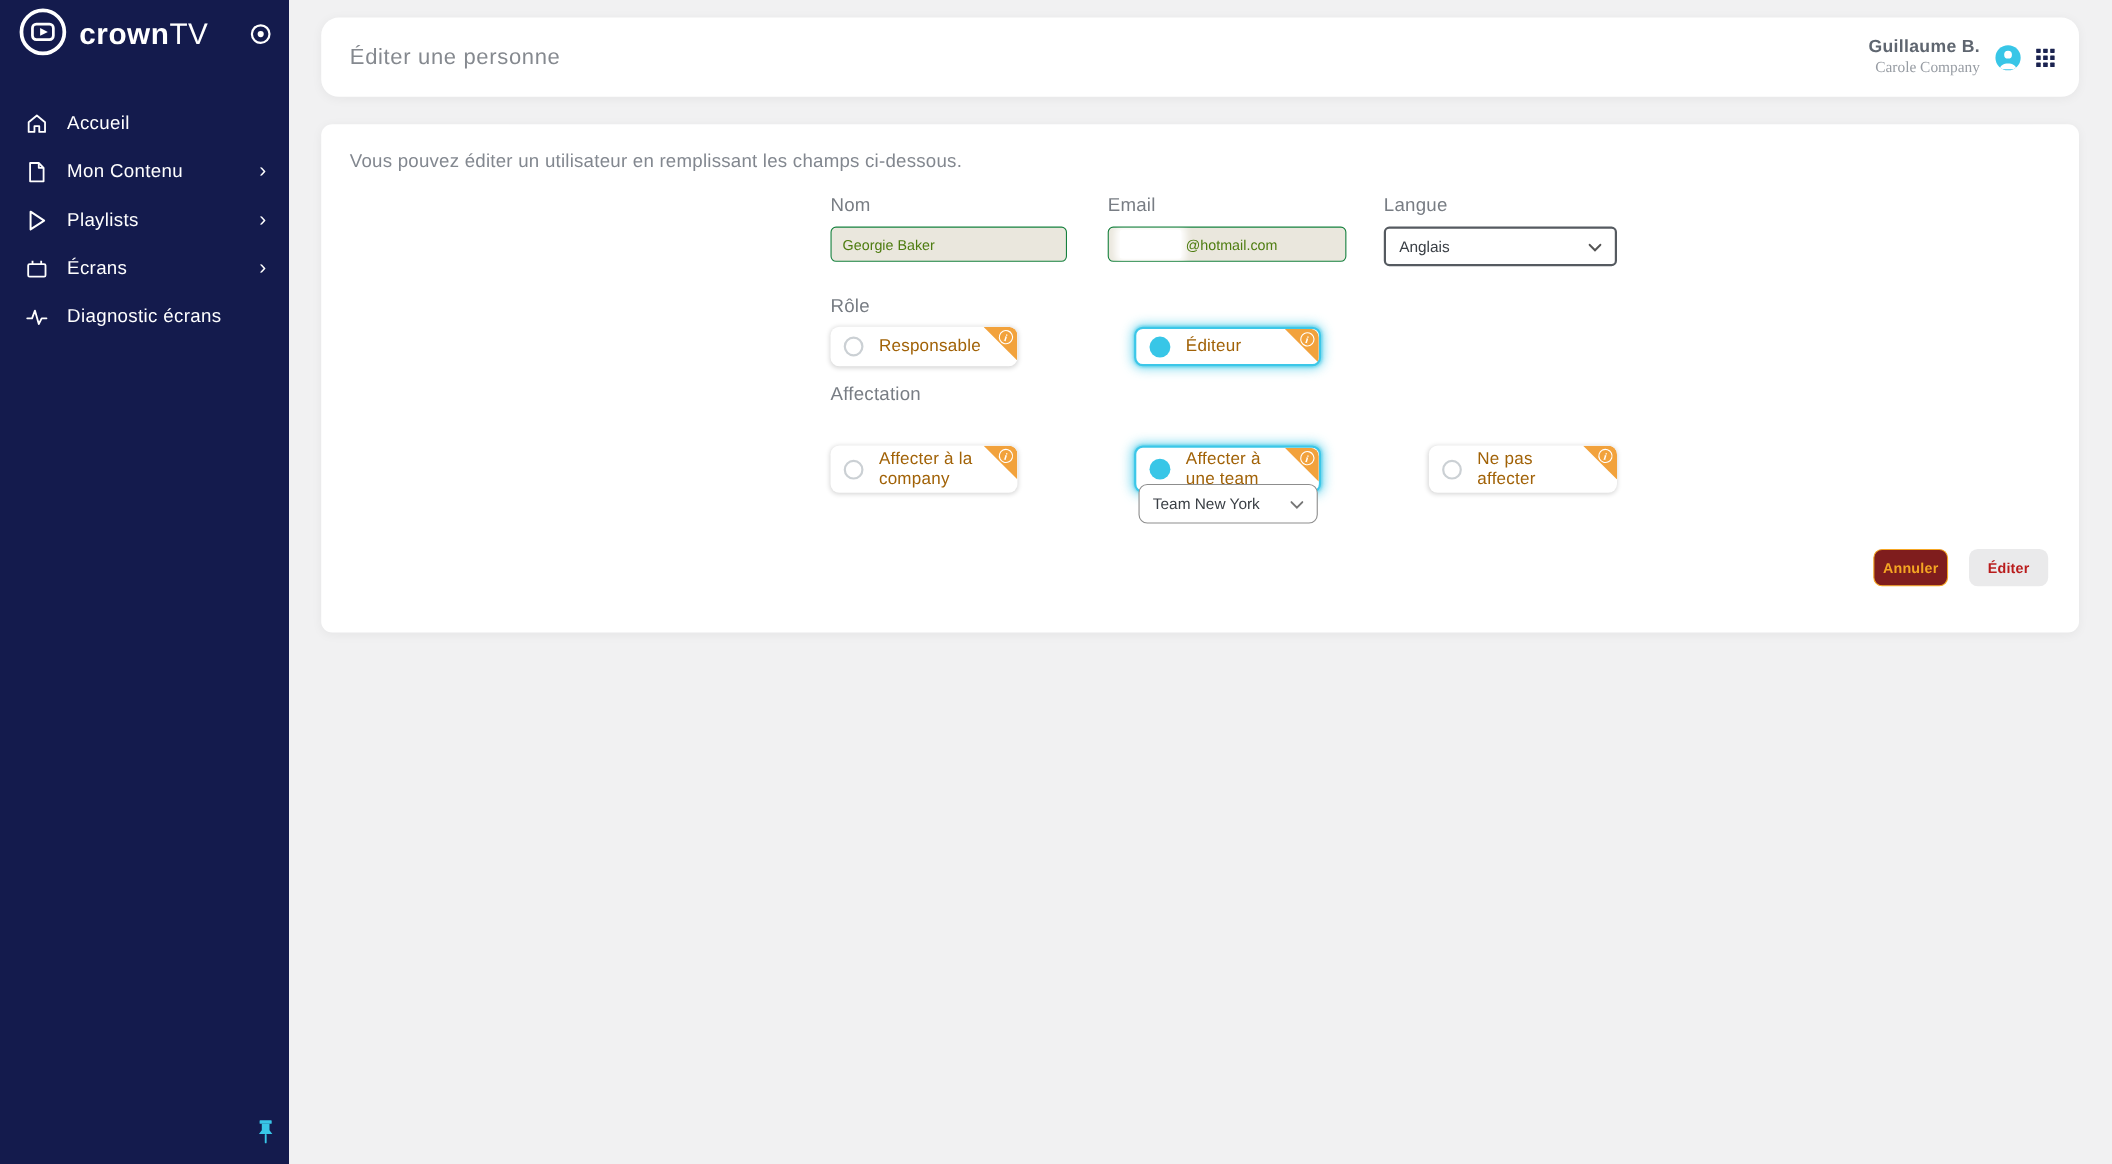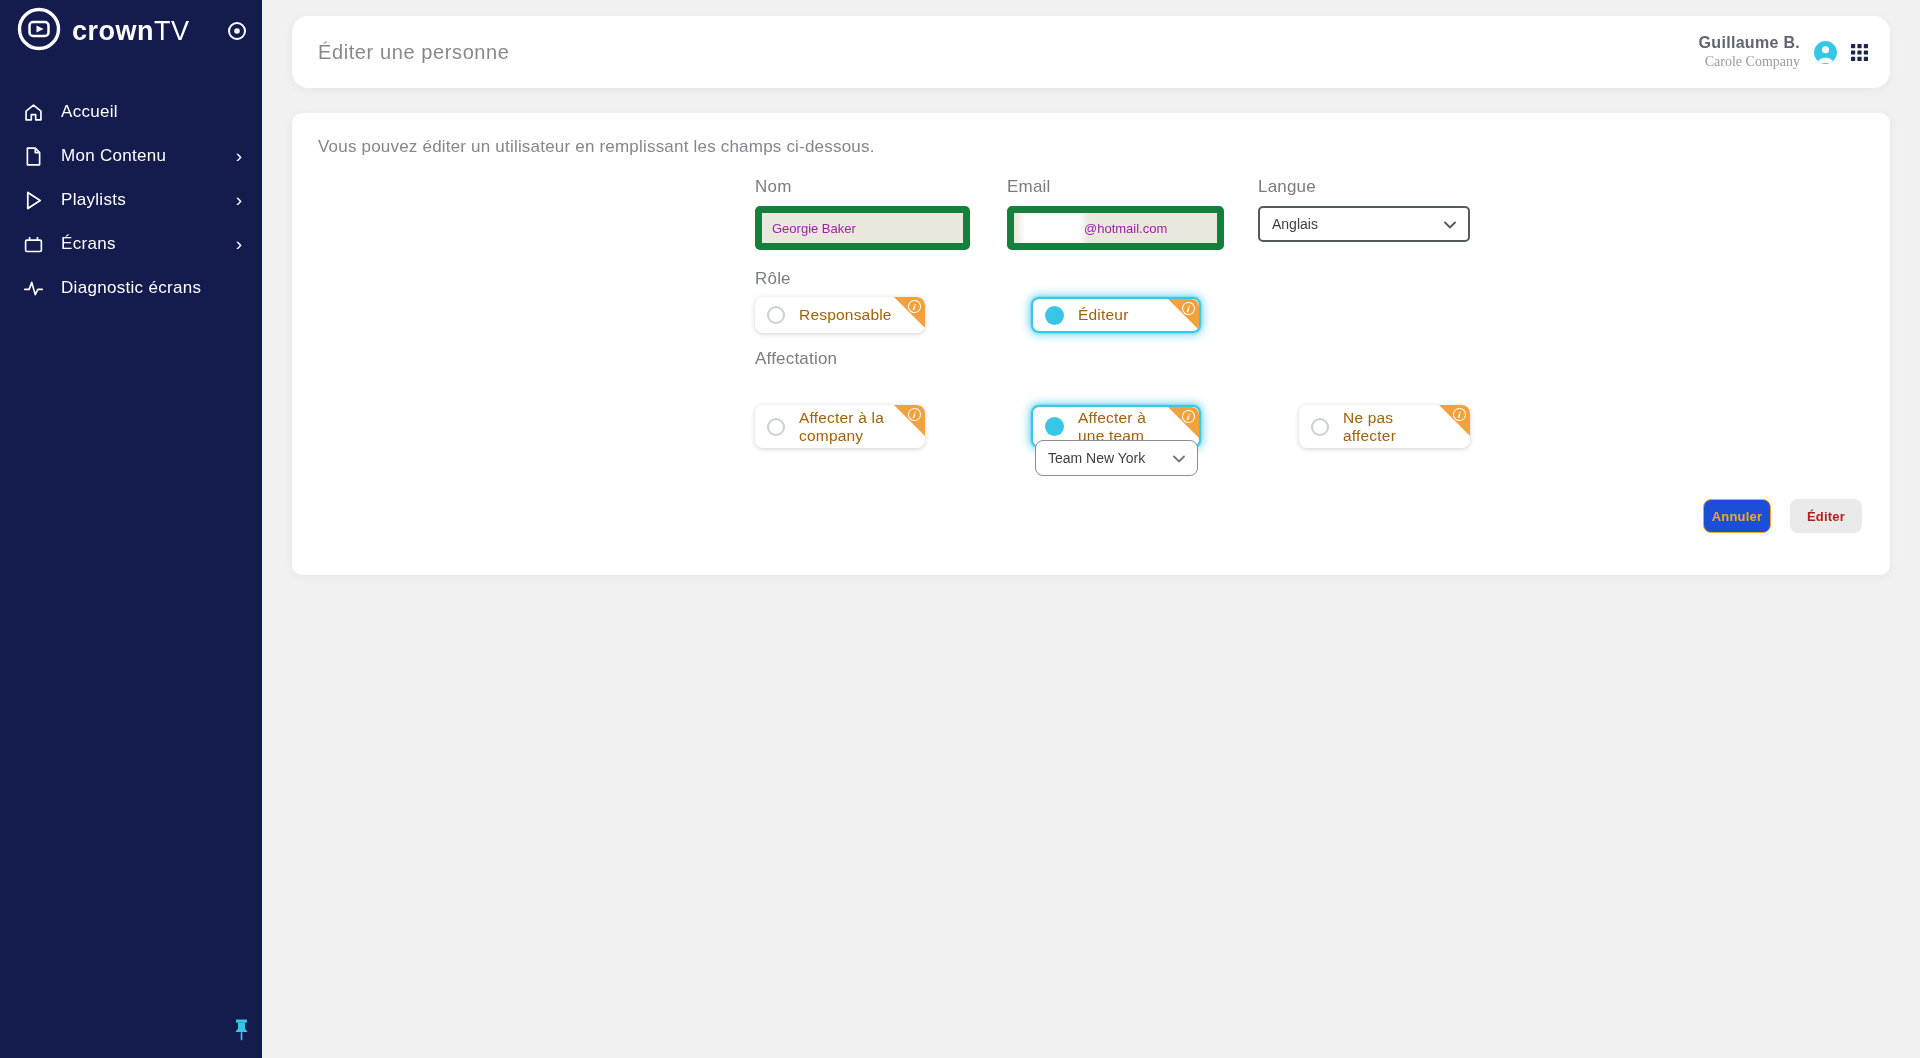--- a/index.html
+++ b/index.html
@@ -51,23 +51,23 @@
   .intro { position:absolute; left:26px; top:24px; font-size:17px; color:#82878f; letter-spacing:.2px; }
 
   .flabel { font-size:17px; color:#787d84; letter-spacing:.2px; }
   .fgroup { position:absolute; top:64px; }
   .fgroup .flabel { display:block; margin-bottom:9px; }
   .g-nom { left:463px; width:215px; }
   .g-email { left:715px; width:217px; }
   .g-langue { left:966px; width:212px; }
 
   .textbox {
-    height:44px; border:7px solid #15803d; border-radius:5px;
+    height:32px; border:1px solid #15803d; border-radius:5px;
     background:#eae7dd; display:flex; align-items:center; padding:0 10px;
-    font-size:13px; color:#a21caf; position:relative; overflow:hidden;
+    font-size:13px; color:#4d7c0f; position:relative; overflow:hidden;
   }
   .blur-patch {
     width:56px; height:26px; background:#fff; border-radius:2px;
     box-shadow:0 0 7px 4px rgba(255,255,255,.95); margin-right:4px; flex:0 0 auto;
   }
   .selectbox {
     height:36px; background:#fff; display:flex; align-items:center;
     padding:1px 12px; font-size:14px; color:#3a3f45; cursor:pointer;
   }
   .selectbox .chev { margin-left:auto; }
@@ -109,21 +109,21 @@
   .pos2 { left:739px; width:170px; }
   .pos3 { left:1007px; width:171px; }
   .team-select { position:absolute; left:743px; top:327px; width:163px; }
 
   .btn {
     position:absolute; height:34px; border-radius:8px; font-size:13px;
     display:flex; align-items:center; justify-content:center;
     cursor:pointer; letter-spacing:.2px;
   }
   .btn-cancel {
-    left:1411px; top:386px; width:68px; background:#1d4ed8;
+    left:1411px; top:386px; width:68px; background:#7f1d1d;
     border:1.5px solid #f5a623; color:#f5a623; font-weight:700;
   }
   .btn-submit {
     left:1498px; top:386px; width:72px; background:#eaeaeb;
     border:none; color:#b91c1c; font-weight:600;
   }
 </style>
 </head>
 <body>
 

